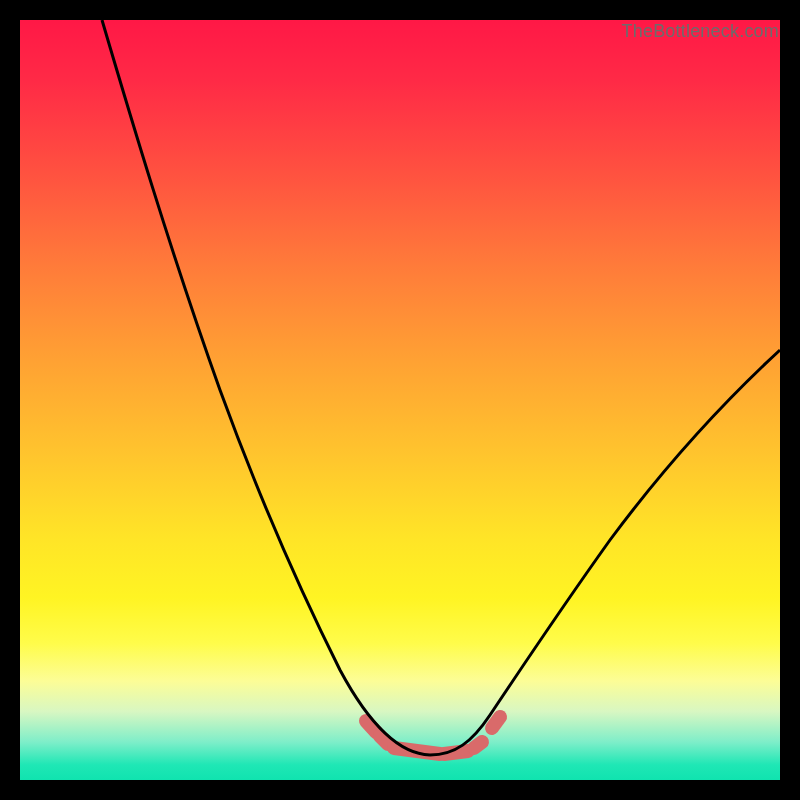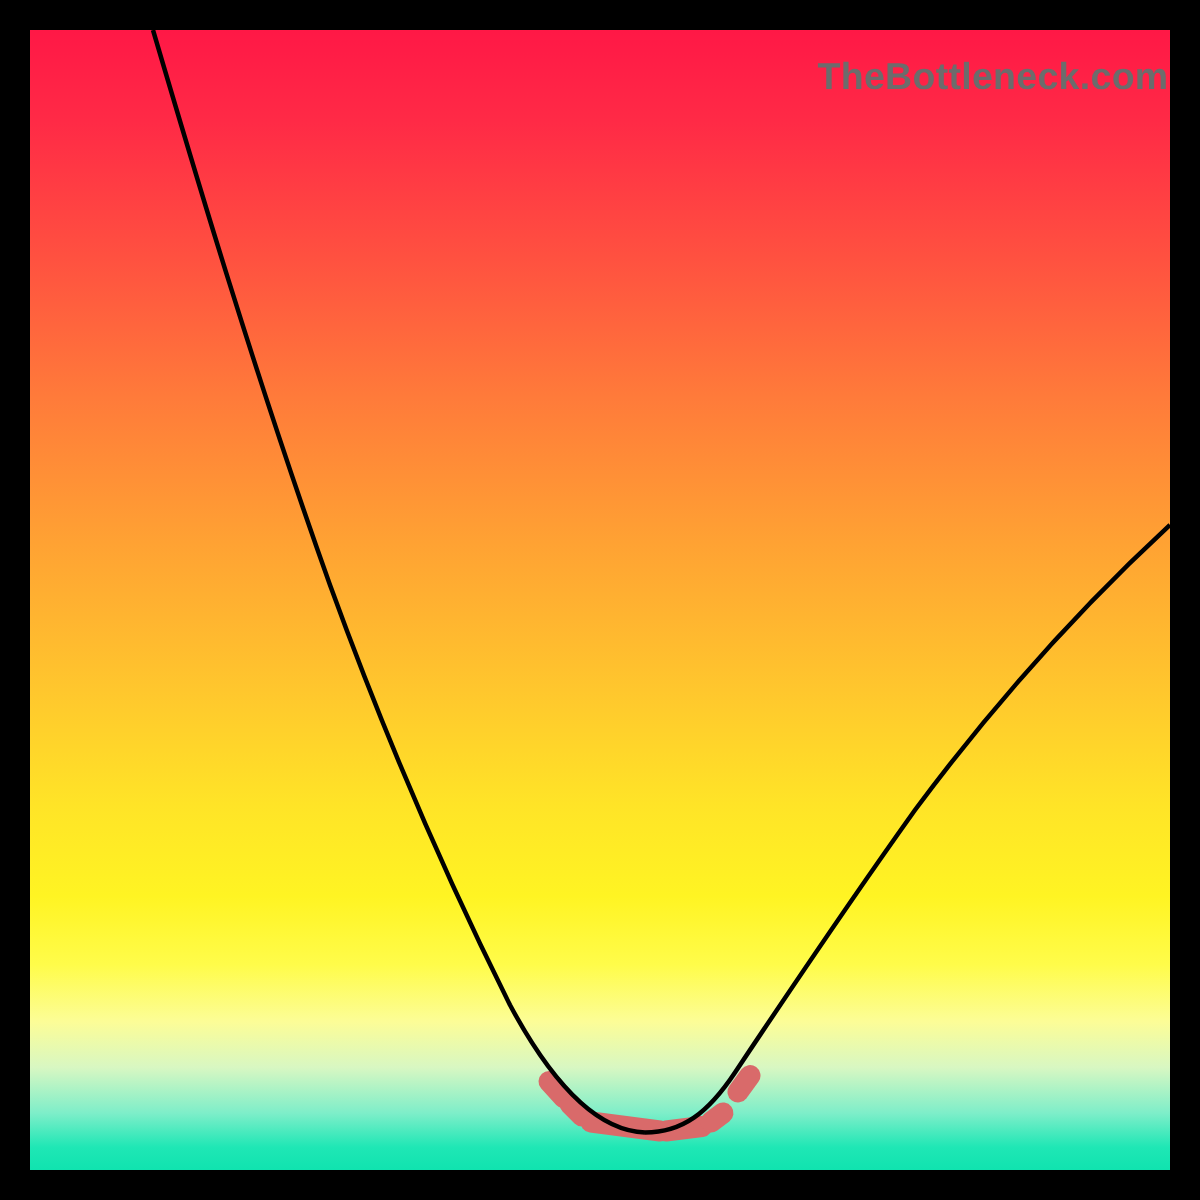--- a/index.html
+++ b/index.html
@@ -36,28 +36,27 @@
       #fffc4a 82%,
       #fcfd97 87%,
       #d8f7c2 91%,
       #7eeec9 95%,
       #1fe7b5 98%,
       #10e3af 100%
     );
   }
   .watermark {
     position: absolute;
-    top: 37px;
+    top: 21px;
     right: 21px;
     font-family: Arial, Helvetica, sans-serif;
-    font-size: 25px;
+    font-size: 18px;
     color: #6c6c6c;
     letter-spacing: 0.2px;
     user-select: none;
-    font-weight: bold;
   }
   svg.curves {
     position: absolute;
     top: 0;
     left: 0;
     width: 760px;
     height: 760px;
   }
 </style>
 </head>

